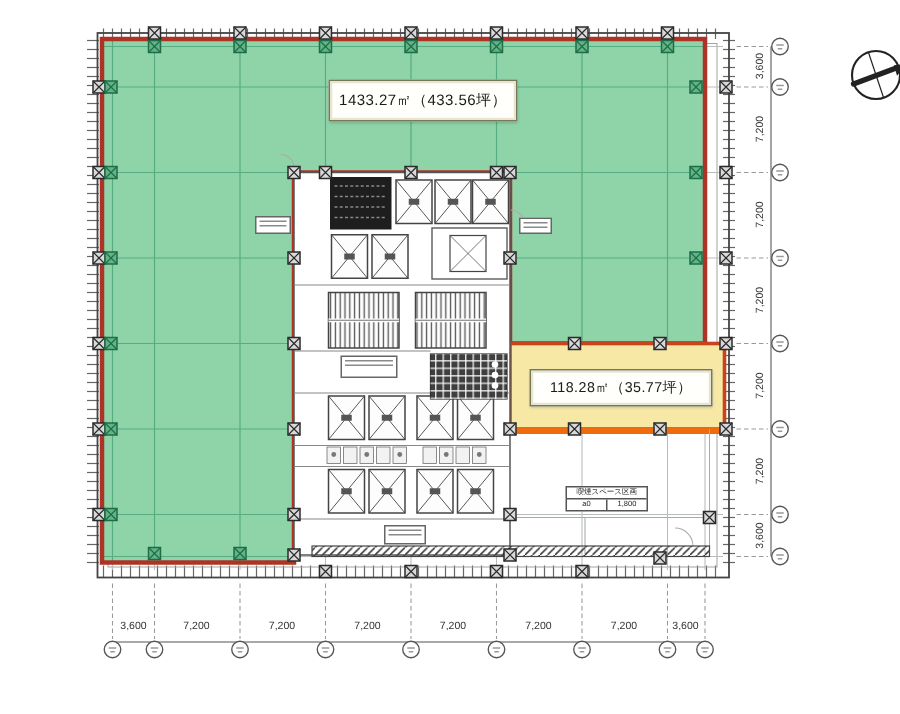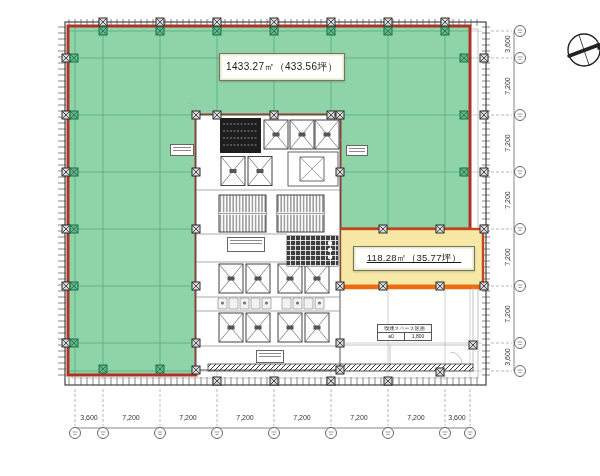--- a/index.html
+++ b/index.html
@@ -238,21 +238,21 @@
 
   <g transform="translate(554,50)" fill="none" stroke="#222">
     <circle r="16" stroke-width="1.4"></circle>
     <path d="M-5 -15 L5 15" stroke-width="0.8"></path>
     <path d="M-15 6 L13 -4.5" stroke-width="3.5" stroke-linecap="round"></path>
     <path d="M12 -6.5 L21 -7.5 L14 0.5 Z" fill="#222" stroke="none"></path>
   </g>
 </svg>
 
 <div class="areaLabel" style="left:189px;top:53px;width:124px;height:26px;font-size:10px;">1433.27㎡（433.56坪）</div>
-<div class="areaLabel" style="left:323px;top:246px;width:120px;height:23px;font-size:9.5px;text-decoration:underline;">118.28㎡（35.77坪）</div>
+<div class="areaLabel" style="left:323px;top:246px;width:120px;height:23px;font-size:9.5px;">118.28㎡（35.77坪）</div>
 
 <div class="microbox" style="left:140px;top:144px;width:22px;height:10px;"></div>
 <div class="microbox" style="left:316px;top:145px;width:20px;height:9px;"></div>
 <div class="microbox" style="left:197px;top:237px;width:36px;height:13px;"></div>
 <div class="microbox" style="left:226px;top:350px;width:26px;height:11px;"></div>
 
 <div class="smoke">
   <div>喫煙スペース区画</div>
   <div class="row2">
     <span>a0</span>

